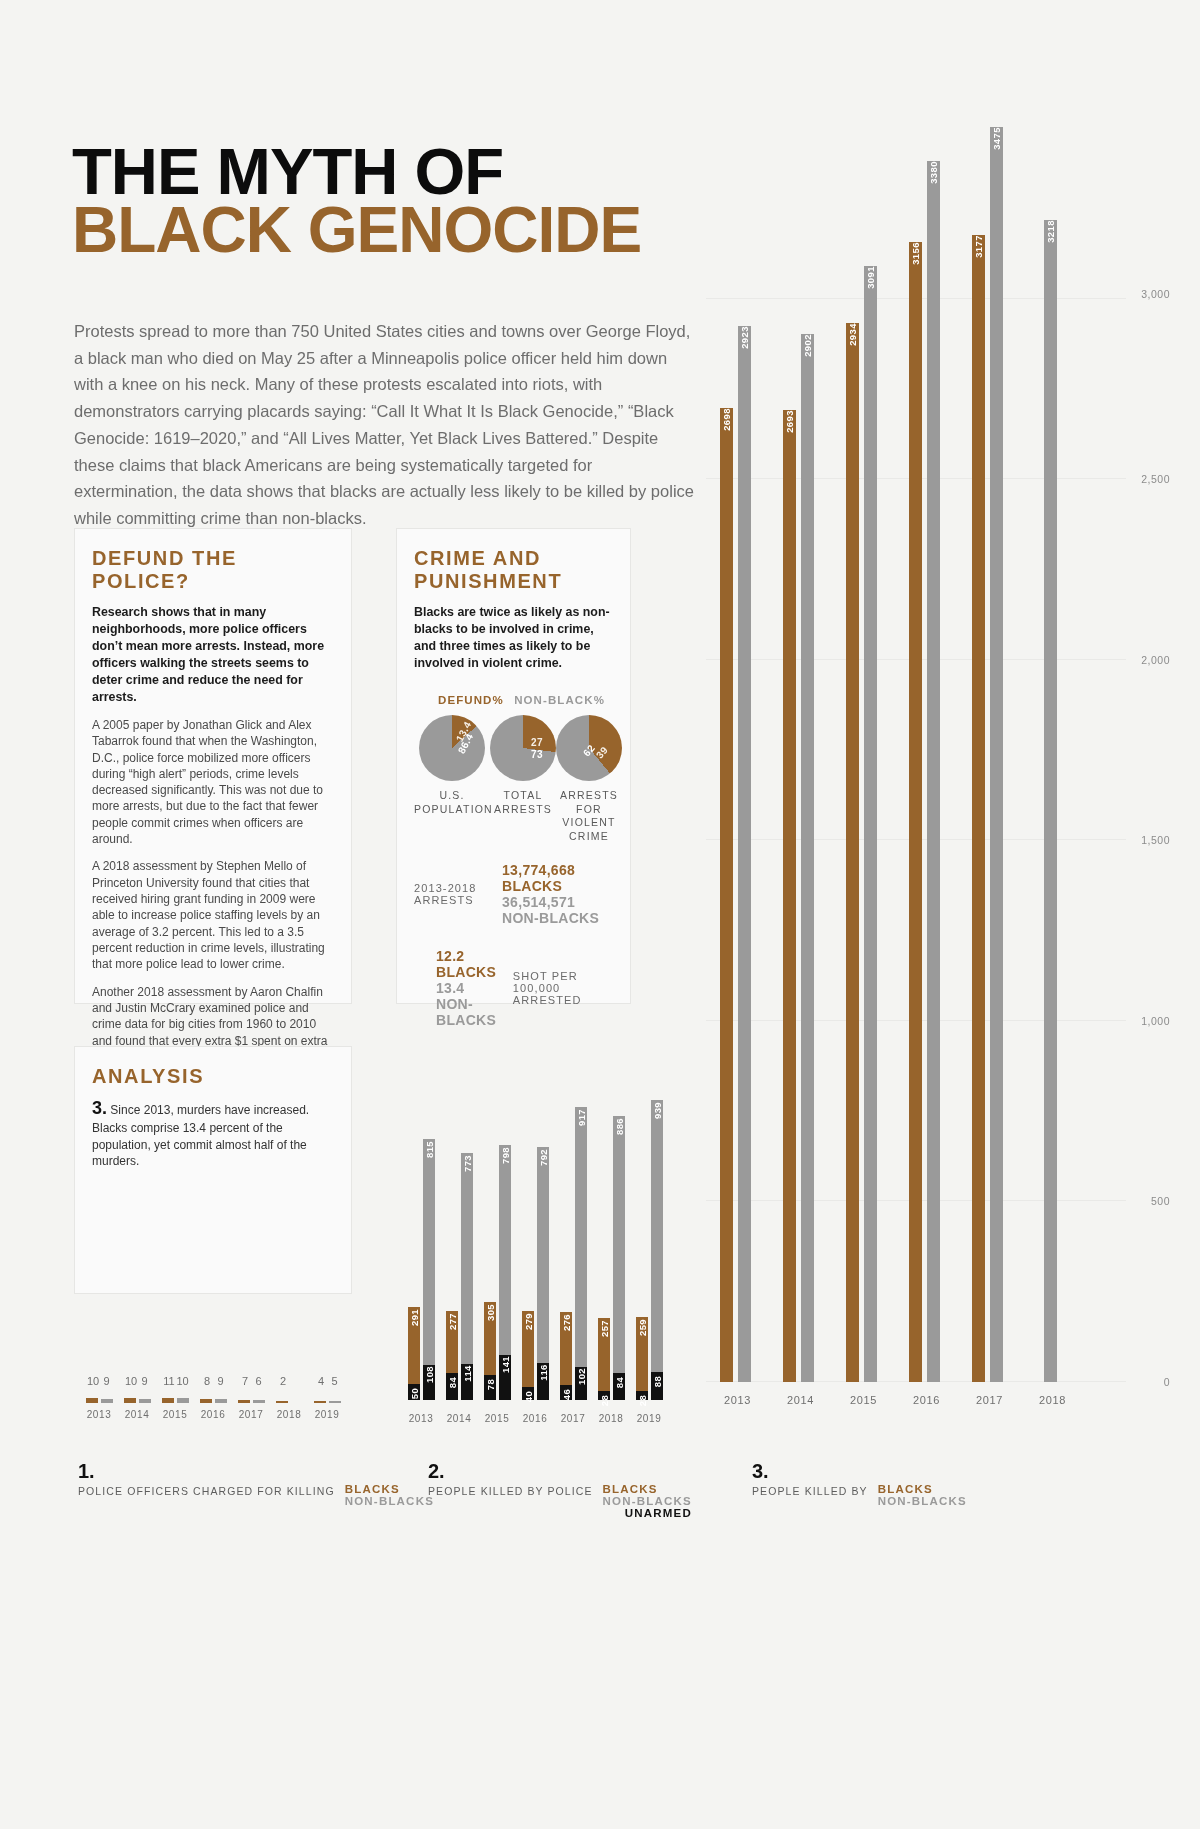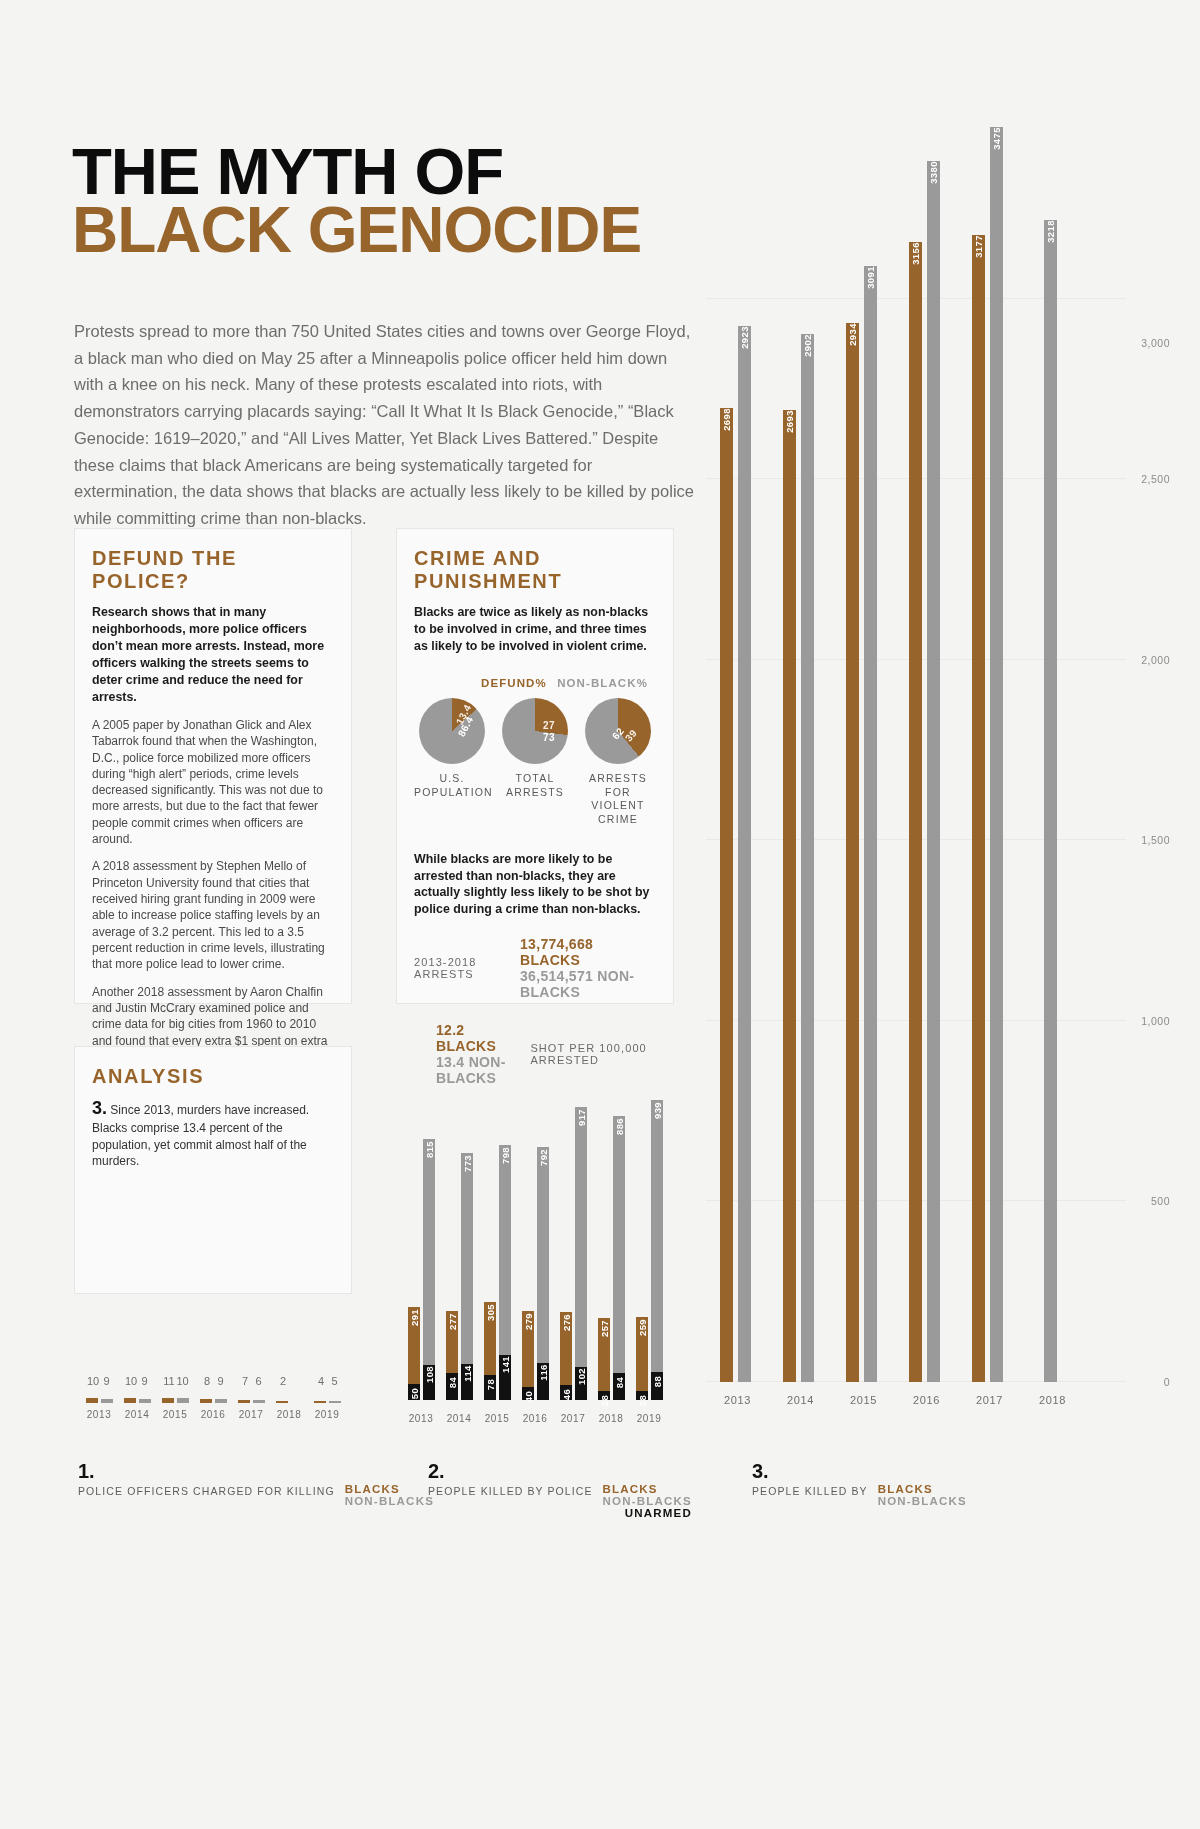--- a/index.html
+++ b/index.html
@@ -25,21 +25,21 @@
     font-size:16.5px; line-height:1.62; color:#6d6d6d; }
 
   
   .panel { position:absolute; background:#fafafa; border:1px solid #e6e6e4; }
   .panel-h { font-size:20px; letter-spacing:1.6px; color:#97642c;
     font-weight:bold; font-family:"Liberation Sans", sans-serif; }
   .lead { font-size:12.4px; line-height:1.37; font-weight:bold; color:#1b1b1b; margin-top:11px; }
   .body-p { font-size:12px; line-height:1.36; color:#4a4a4a; margin-top:11px; }
 
   #panel-defund { left:74px; top:528px; width:278px; height:476px; padding:18px 17px 0 17px; }
-  #panel-crime  { left:396px; top:528px; width:278px; height:476px; padding:18px 17px 0 17px; }
+  #panel-crime  { left:396px; top:528px; width:235px; height:476px; padding:18px 17px 0 17px; }
   #panel-analysis { left:74px; top:1046px; width:278px; height:248px; padding:18px 17px 0 17px; }
 
   .analysis-item { font-size:12px; line-height:1.36; color:#333; margin-top:8px; }
   .analysis-num { font-size:18px; font-weight:bold; color:#111; }
 
   
   .pie-legend { margin-top:22px; text-align:right; padding-right:8px;
      font-size:11.5px; letter-spacing:1.1px; font-weight:bold; }
   .pl-b { color:#97642c; }
   .pl-n { color:#9a9a9a; margin-left:6px; }
@@ -135,21 +135,20 @@
       </div>
       <div class="pie-col">
         <div class="pie" style="background:conic-gradient(#97642c 0 39%, #9a9a9a 39% 100%);">
           <span class="pv pv-b" style="top:32px;left:40px;transform:rotate(-50deg)">39</span>
           <span class="pv pv-n" style="top:30px;left:27px;transform:rotate(-50deg)">62</span>
         </div>
         <div class="pie-lab">ARRESTS FOR VIOLENT CRIME</div>
       </div>
     </div>
 
-    <div class="lead" style="margin-top:24px">While blacks are more likely to be arrested than non-blacks, they are actually slightly less likely to be shot by police during a crime than non-blacks.</div>
 
     <div class="stat-block">
       <div class="stat-row">
         <span class="stat-key">2013-2018 ARRESTS</span>
         <span class="stat-vals">
           <span class="stat-b" style="display:block">13,774,668 BLACKS</span>
           <span class="stat-n" style="display:block">36,514,571 NON-BLACKS</span>
         </span>
       </div>
       <div class="stat-row2">
@@ -227,21 +226,21 @@
           </div>
         </div>
       </div>
     <div id="c3-yaxis">
         <div class="axis-lab" style="bottom:40px;">0</div>
         <div class="axis-lab" style="bottom:220.55555555555557px;">500</div>
         <div class="axis-lab" style="bottom:401.11111111111114px;">1,000</div>
         <div class="axis-lab" style="bottom:581.6666666666667px;">1,500</div>
         <div class="axis-lab" style="bottom:762.2222222222223px;">2,000</div>
         <div class="axis-lab" style="bottom:942.7777777777777px;">2,500</div>
-        <div class="axis-lab" style="bottom:1079px;">3,000</div>
+        <div class="axis-lab" style="bottom:1128px;">3,000</div>
       </div>
     <div id="c3-xaxis" style="position: absolute; left: 6px; bottom: 22px; display: flex;">
         <div class="xlab" style="width:63px;">2013</div>
         <div class="xlab" style="width:63px;">2014</div>
         <div class="xlab" style="width:63px;">2015</div>
         <div class="xlab" style="width:63px;">2016</div>
         <div class="xlab" style="width:63px;">2017</div>
         <div class="xlab" style="width:63px;">2018</div>
       </div>
   </div>

